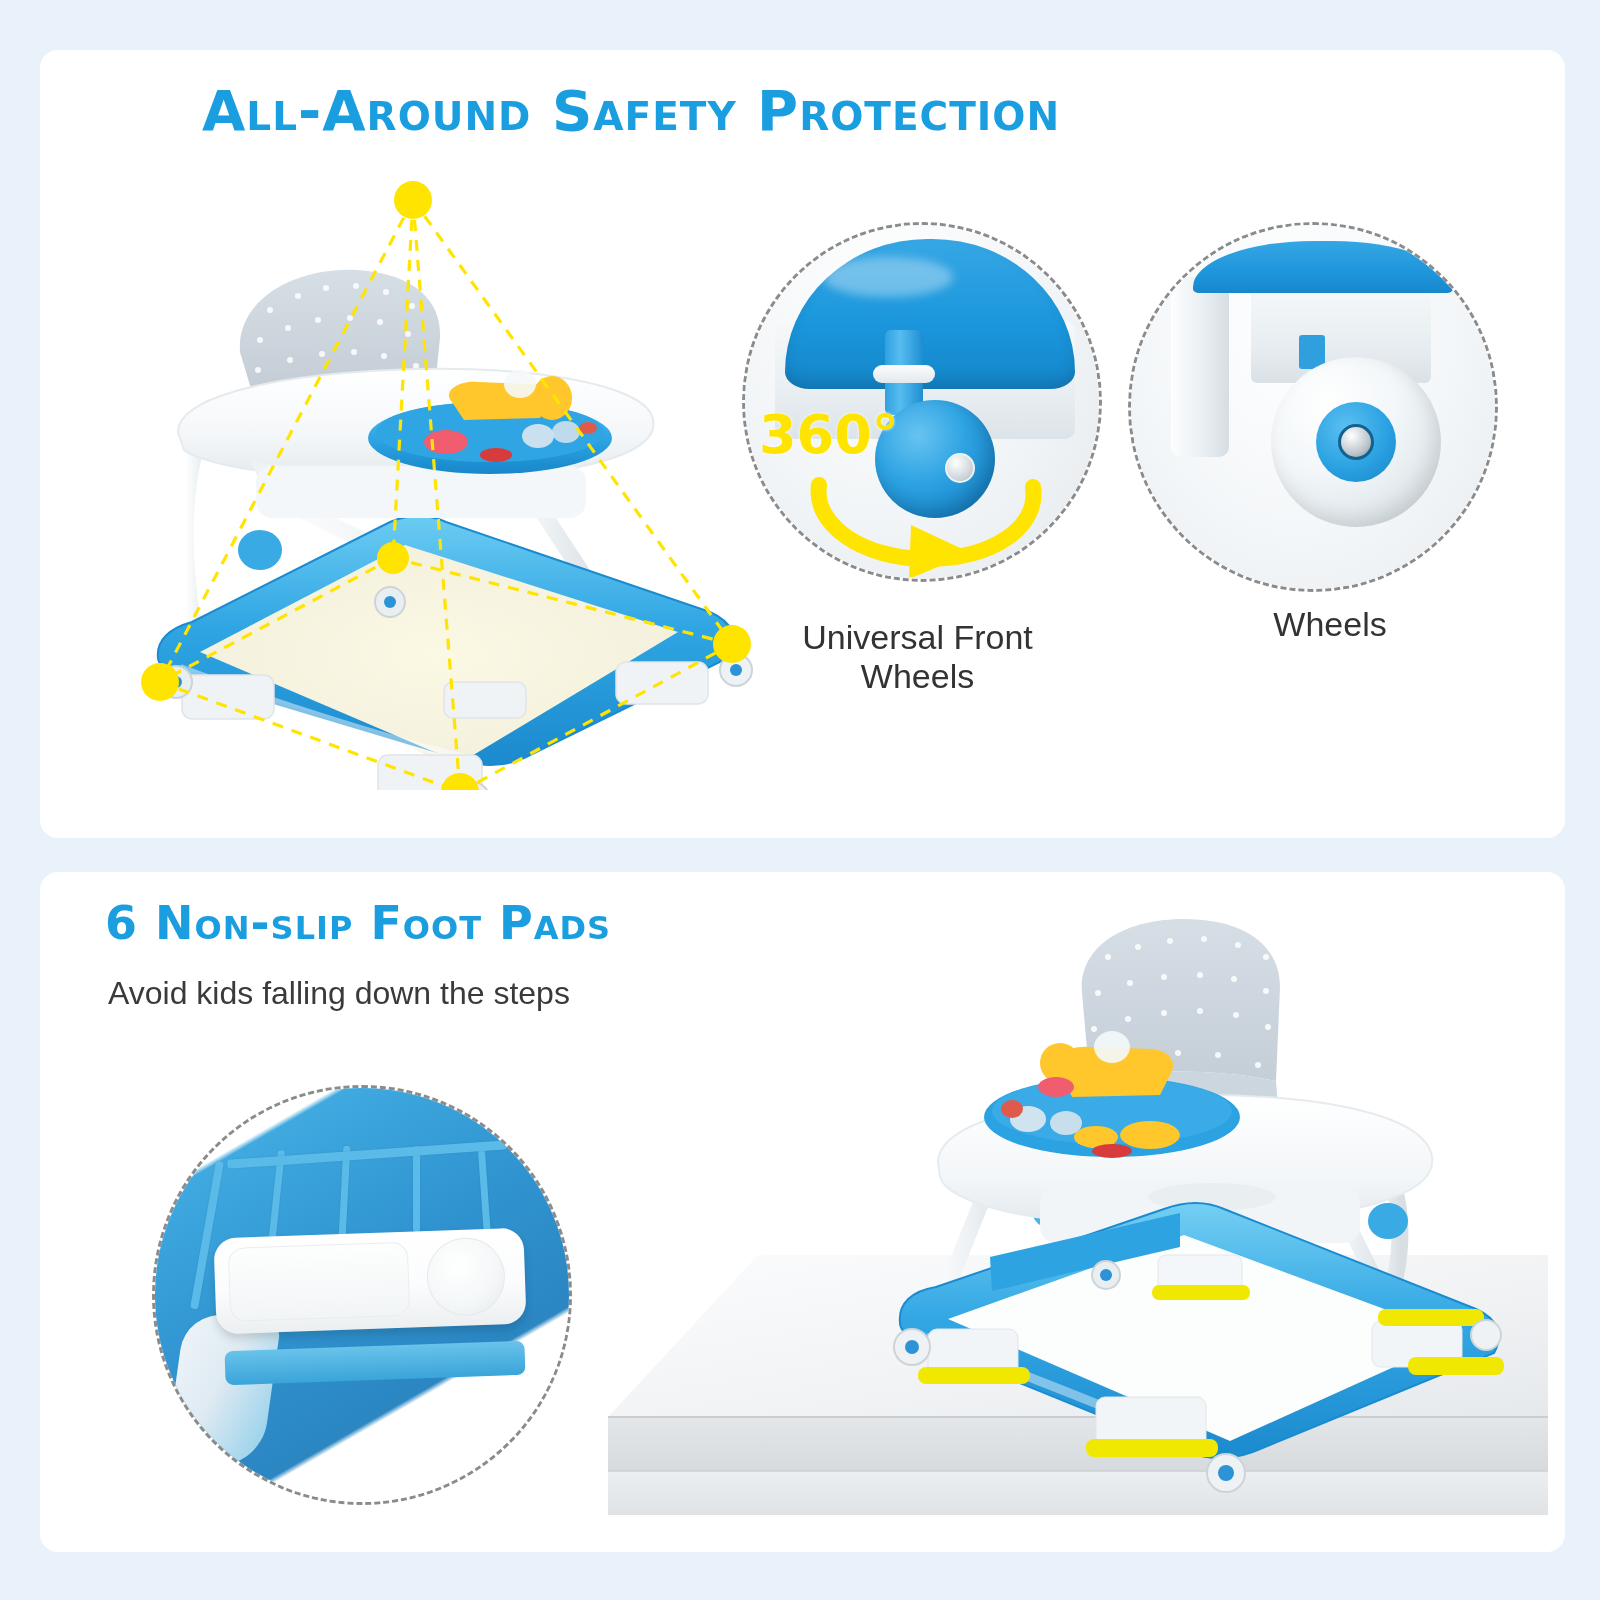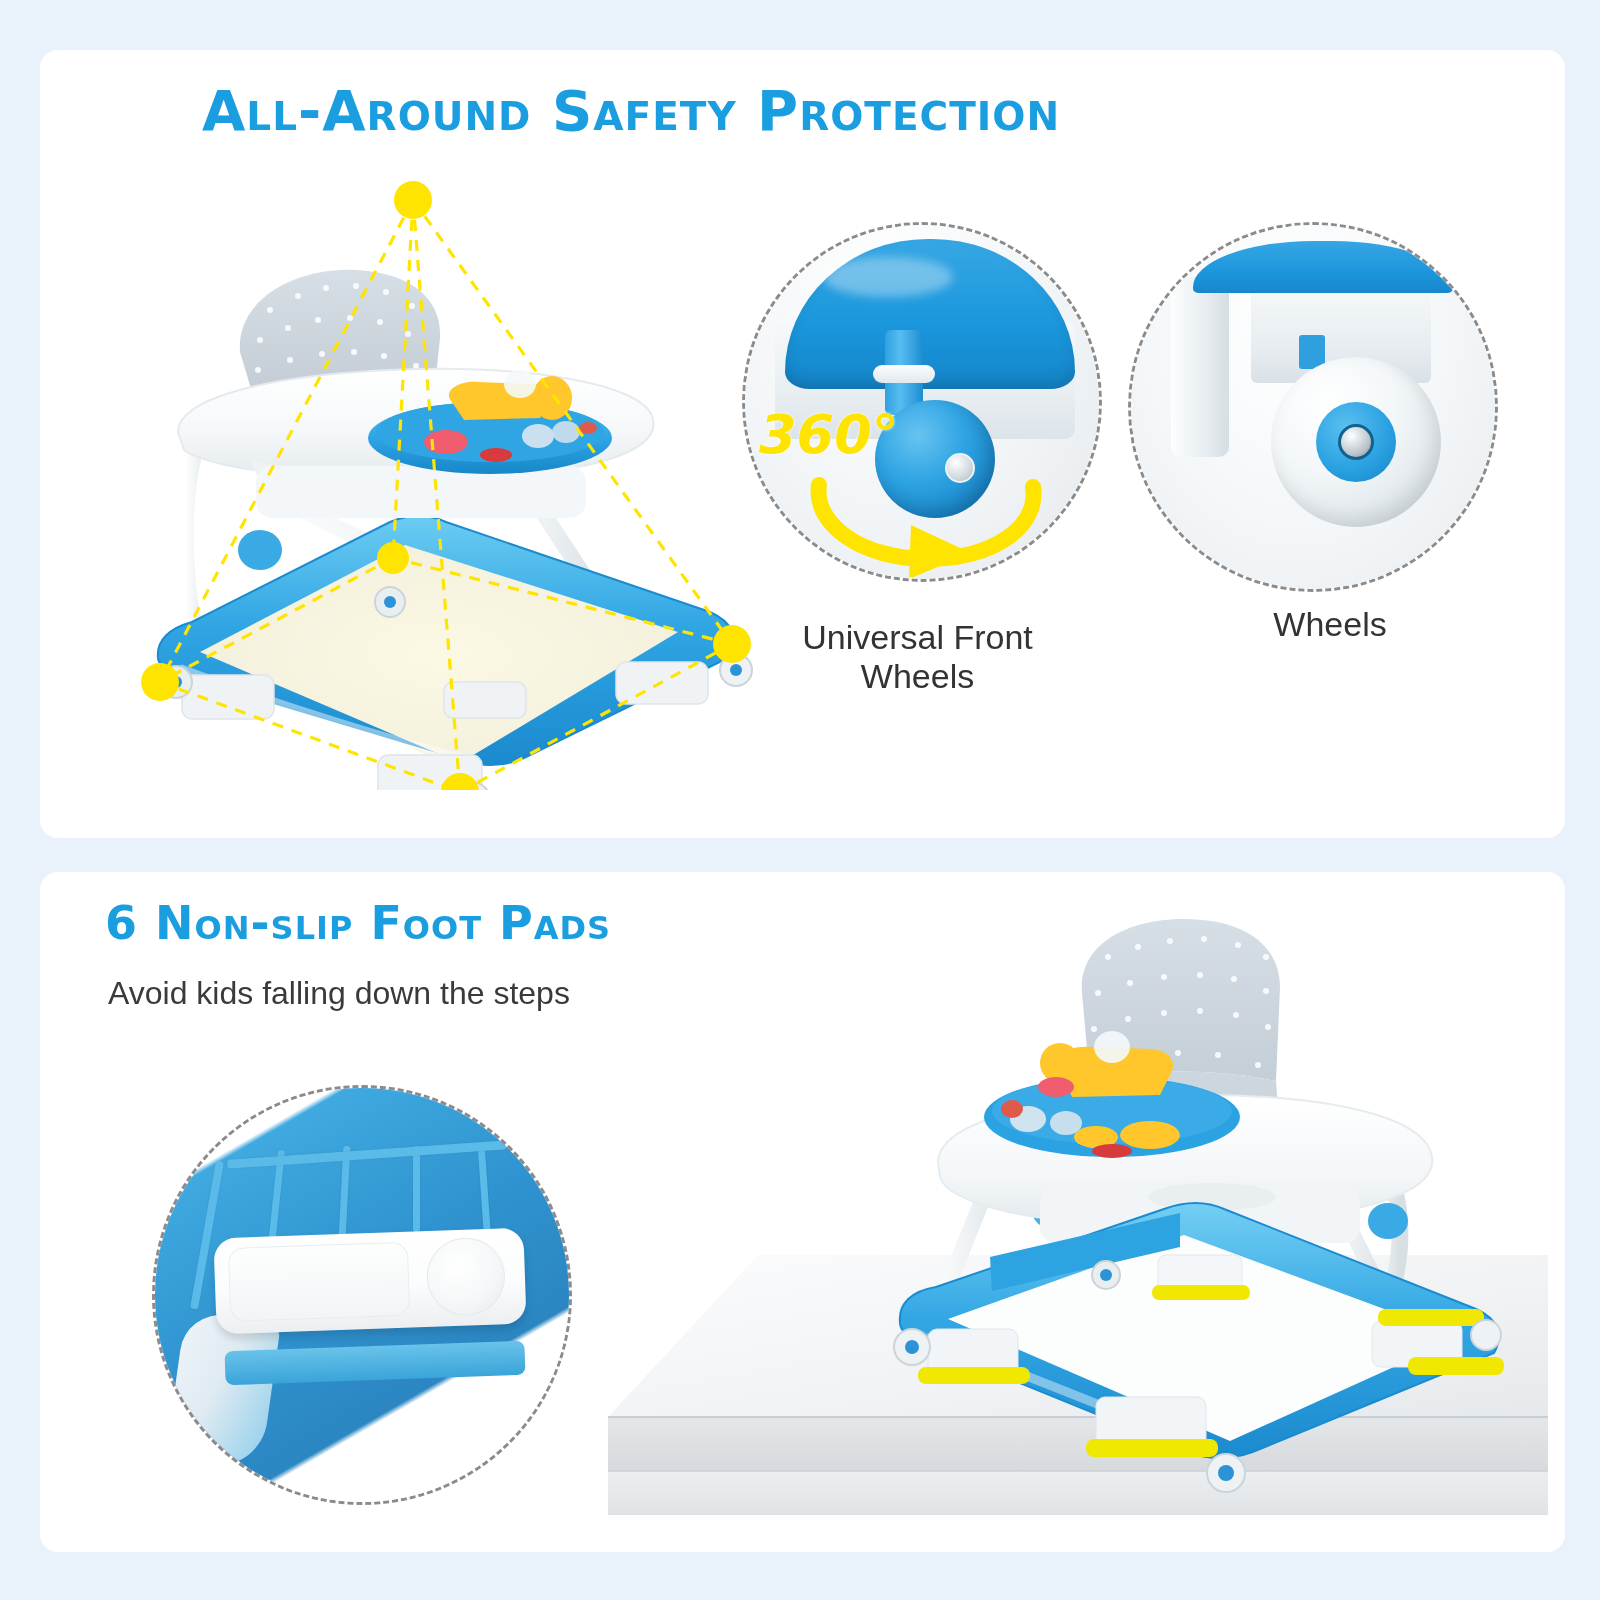--- a/index.html
+++ b/index.html
@@ -59,21 +59,20 @@
   #inset-front{ left:742px; top:222px; width:360px; height:360px; }
   #inset-rear{  left:1128px; top:222px; width:370px; height:370px; }
   #inset-pad{   left:152px; top:1085px; width:420px; height:420px; }
 
   .inset-inner{ position:absolute; inset:0; }
 
   
   .photo-bg-front{
     background:
       radial-gradient(ellipse at 40% 20%, #ffffff 0%, #f2f5f7 55%, #e4e9ec 100%);
-    font-style: italic;
   }
   .photo-bg-rear{
     background:
       radial-gradient(ellipse at 45% 25%, #ffffff 0%, #f4f7f9 55%, #e6ebee 100%);
   }
   .photo-bg-pad{
     background:
       linear-gradient(150deg, #ffffff 0%, #ffffff 16%, #3fa9e0 17%, #2f93cf 46%, #2b86c2 70%, #ffffff 71%, #ffffff 100%);
   }
 

